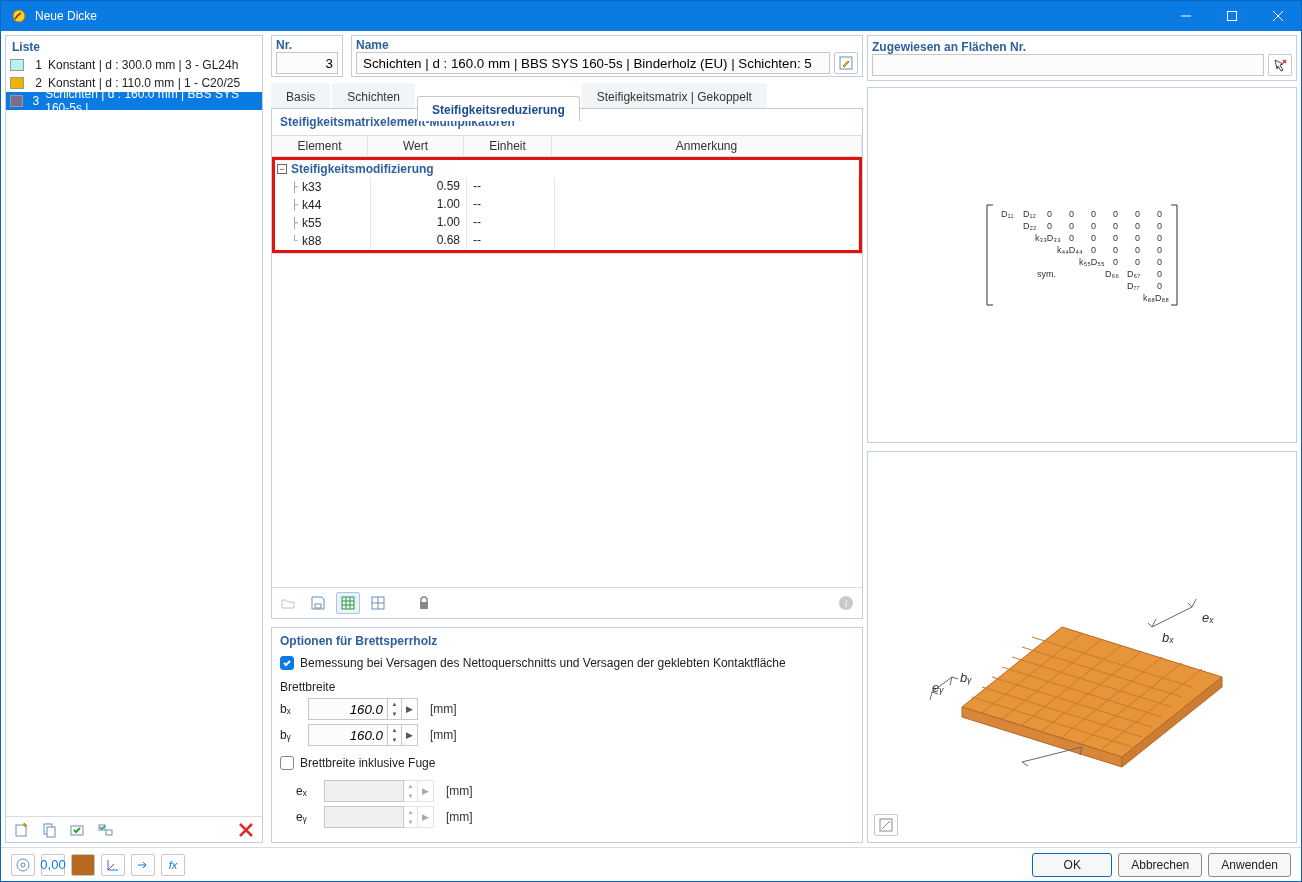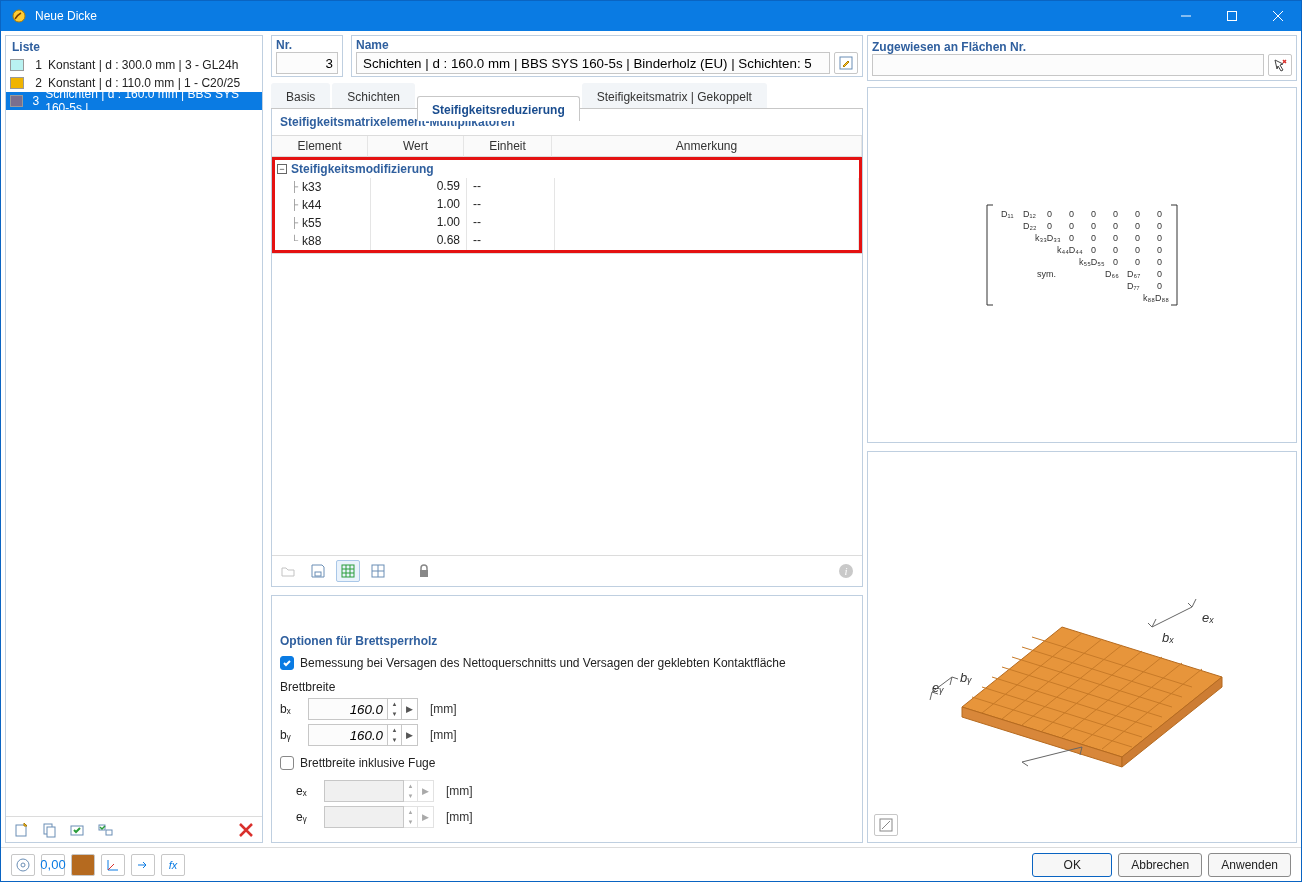--- a/index.html
+++ b/index.html
@@ -56,21 +56,21 @@
   .group-row { grid-template-columns: 1fr; padding: 0 2px; height:18px; line-height:16px; color:#2f5f9e; font-weight:600; display:flex; align-items:center; gap:4px; }
   .tree-toggle { width:10px; height:10px; border:1px solid #666; display:inline-flex; align-items:center; justify-content:center; font-size:9px; line-height:8px; font-weight:normal; color:#333; }
   .branch { color:#888; font-size:10px; margin-left:10px; }
   .redbox { border: 3px solid #e41111; }
   .grid-rest { flex:1; background:#fff; }
 
   .mini-toolbar { display:flex; gap:6px; padding:4px; border-top:1px solid #dcdcdc; align-items:center; }
   .mini-toolbar .spacer { flex:1; }
 
   .options { border: 1px solid #bfcfe0; margin-top:8px; padding: 4px 8px 10px 8px; }
-  .options .title { color:#2f5f9e; font-weight:600; padding:2px 0 6px 0;margin-top:32px; }
+  .options .title { color:#2f5f9e; font-weight:600; padding:2px 0 6px 0; }
   .checkbox-row { display:flex; align-items:center; gap:6px; margin:2px 0 10px 0; }
   .chk { width:14px; height:14px; border-radius:3px; display:inline-flex; align-items:center; justify-content:center; }
   .chk.checked { background:#0a7be3; border:1px solid #0a7be3; }
   .chk.checked svg { stroke:#fff; stroke-width:2; fill:none; }
   .chk.unchecked { border:1px solid #888; background:#fff; }
   .field-row { display:flex; align-items:center; gap:8px; margin:4px 0; }
   .field-row .lbl { width:20px; }
   .num-input { display:flex; align-items:center; }
   .num-input input { width:80px; height:22px; text-align:right; border:1px solid #c7c7c7; padding:0 4px; background:#fcfcfc;font-style:italic; }
   .num-input input:disabled { background:#f0f0f0; color:#999; }

